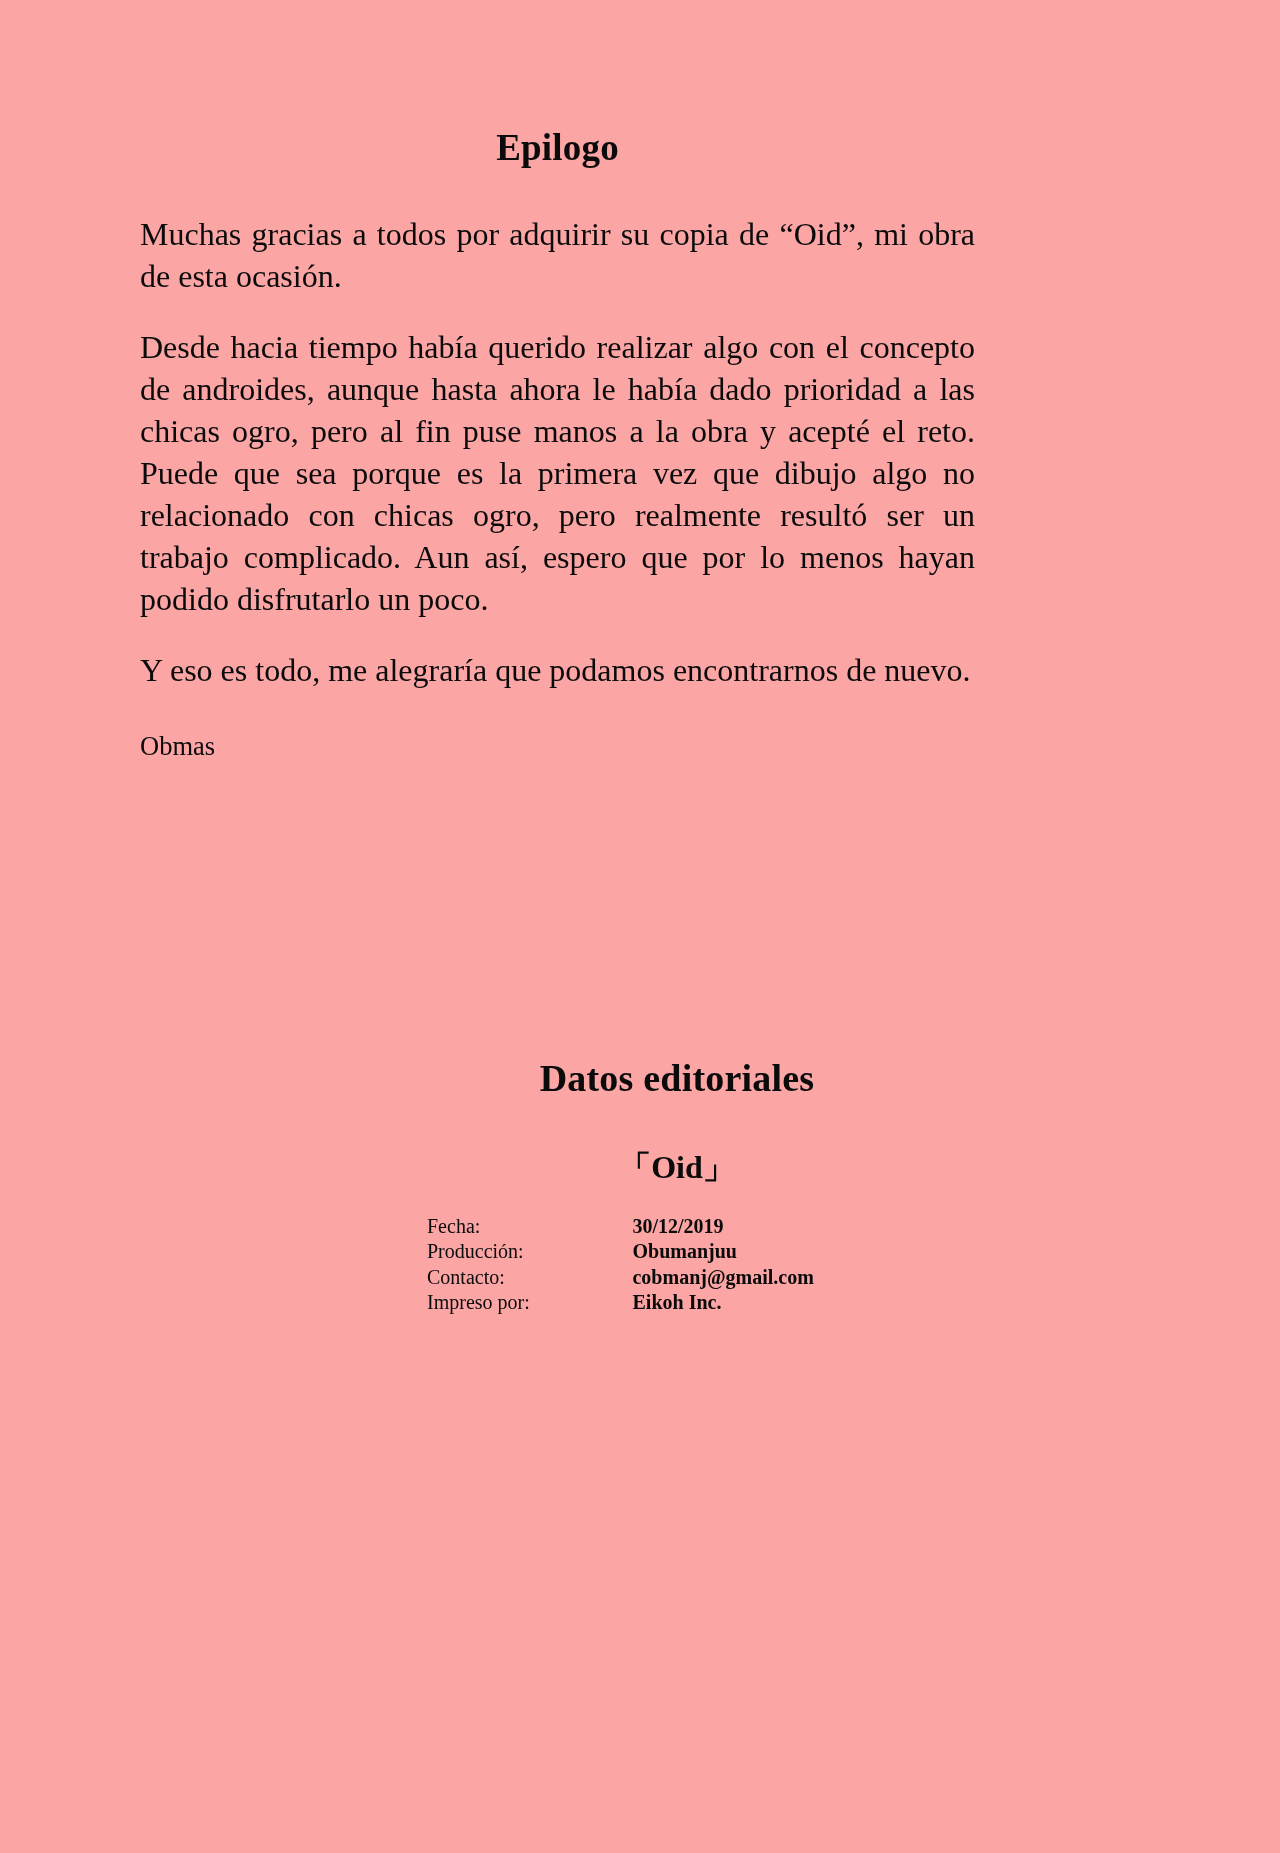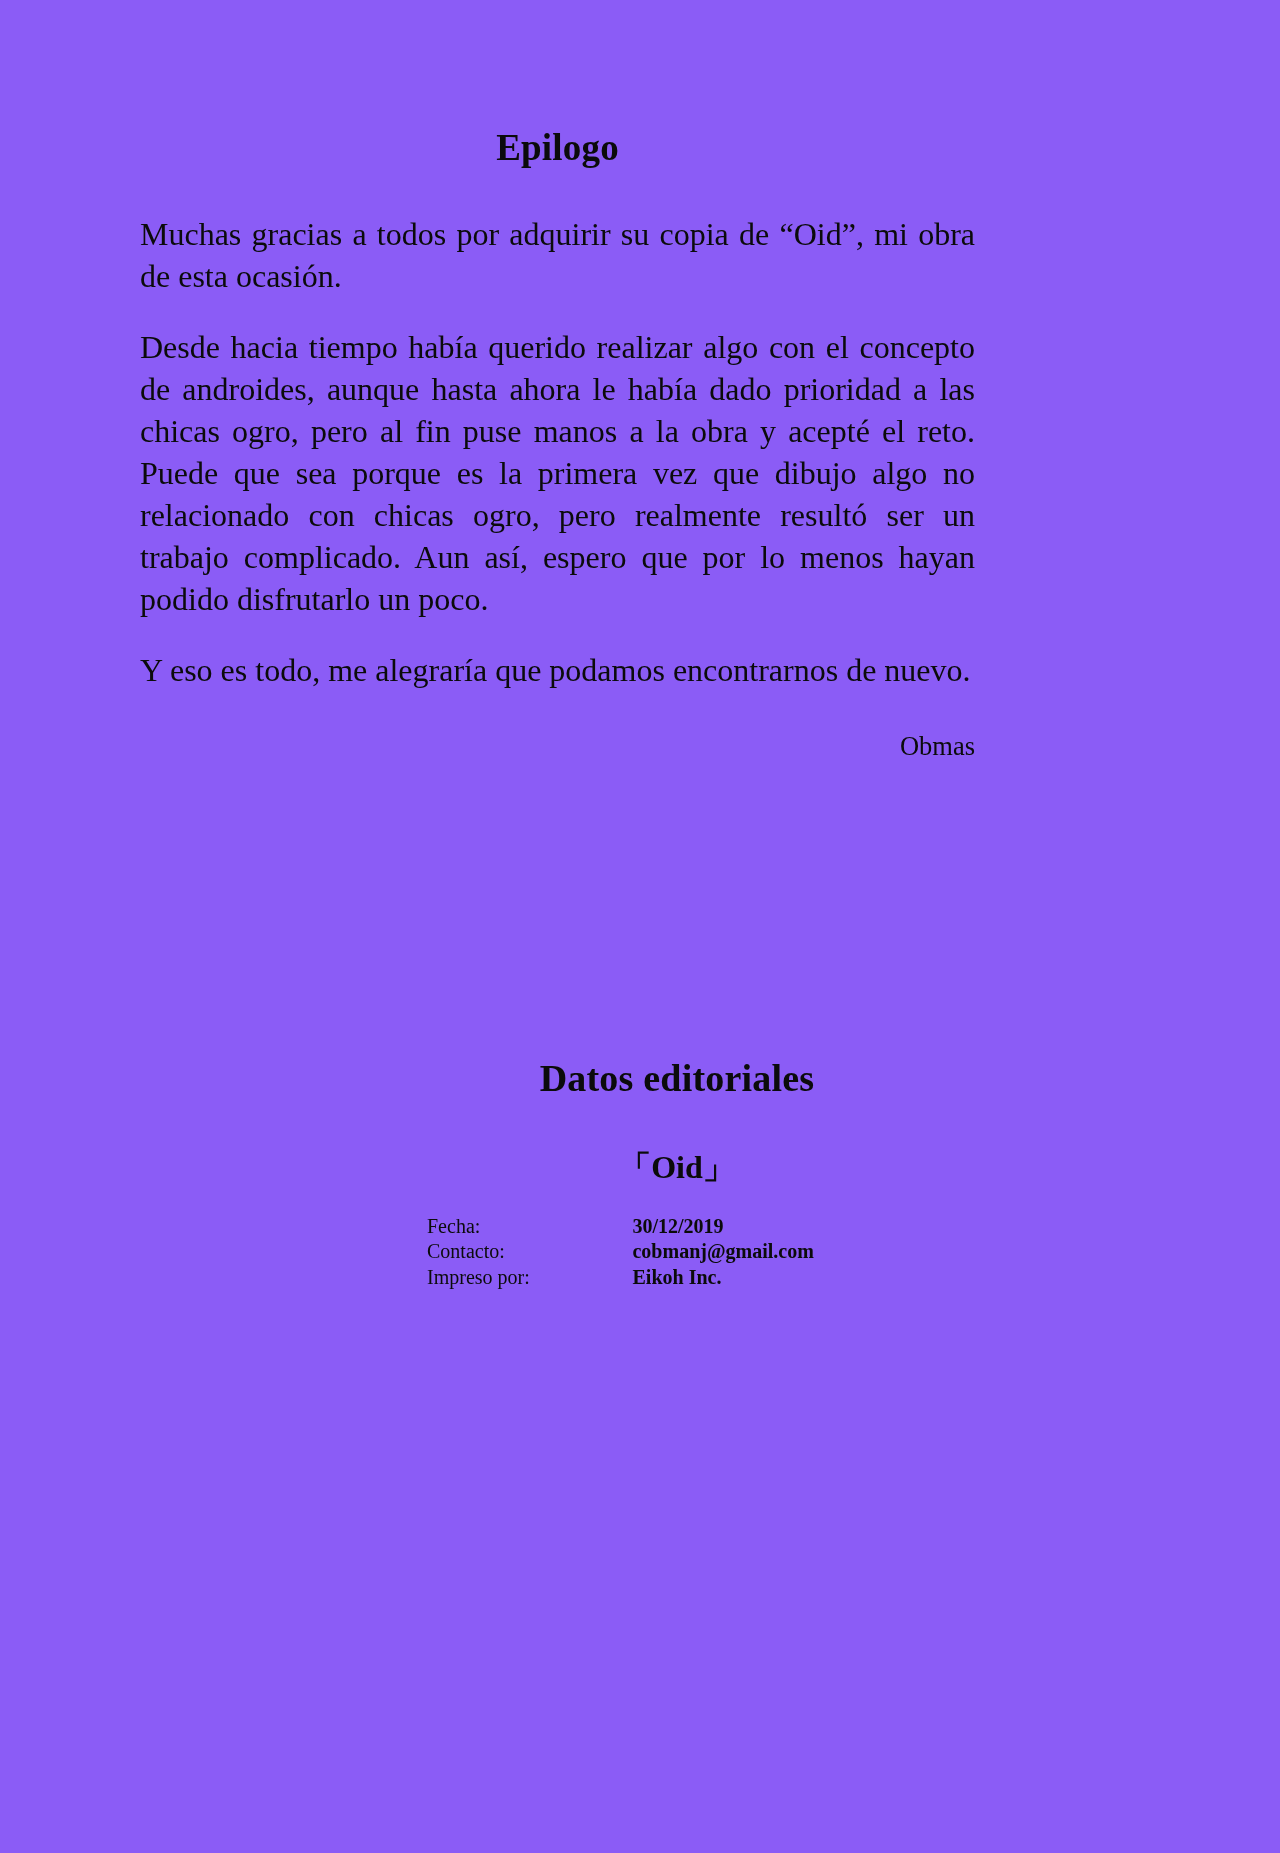--- a/index.html
+++ b/index.html
@@ -15,21 +15,21 @@
     position: relative;
     overflow: hidden;
   }
 
   .page {
     width: 1280px;
     height: 1853px;
     box-sizing: border-box;
     padding: 0;
     position: relative;
-    background: #8b5cf6;
+    background: #fca5a5;
   }
 
   
   .epilogue-section {
     position: absolute;
     left: 140px;
     top: 128px;
     width: 835px;
   }
 
@@ -53,21 +53,21 @@
   .body-paragraph:last-of-type {
     margin-bottom: 0;
   }
   .paragraph-nojustify {
     text-align: left;
   }
 
   .signature-line {
     margin-top: 38px;
     font-size: 26.5px;
-    text-align: right;
+    text-align: left;
     line-height: 1.3;
   }
 
   
   .colophon-section {
     position: absolute;
     left: 0;
     top: 1058px;
     width: 1280px;
     padding-left: 37px;
@@ -138,20 +138,24 @@
 
     <div class="colophon-work-title">「Oid」</div>
 
     <table class="colophon-table">
       <tbody>
         <tr>
           <td class="colophon-label">Fecha:</td>
           <td class="colophon-value">30/12/2019</td>
         </tr>
         <tr>
+          <td class="colophon-label">Producción:</td>
+          <td class="colophon-value">Obumanjuu</td>
+        </tr>
+        <tr>
           <td class="colophon-label">Contacto:</td>
           <td class="colophon-value">cobmanj@gmail.com</td>
         </tr>
         <tr>
           <td class="colophon-label">Impreso por:</td>
           <td class="colophon-value">Eikoh Inc.</td>
         </tr>
       </tbody>
     </table>
 

